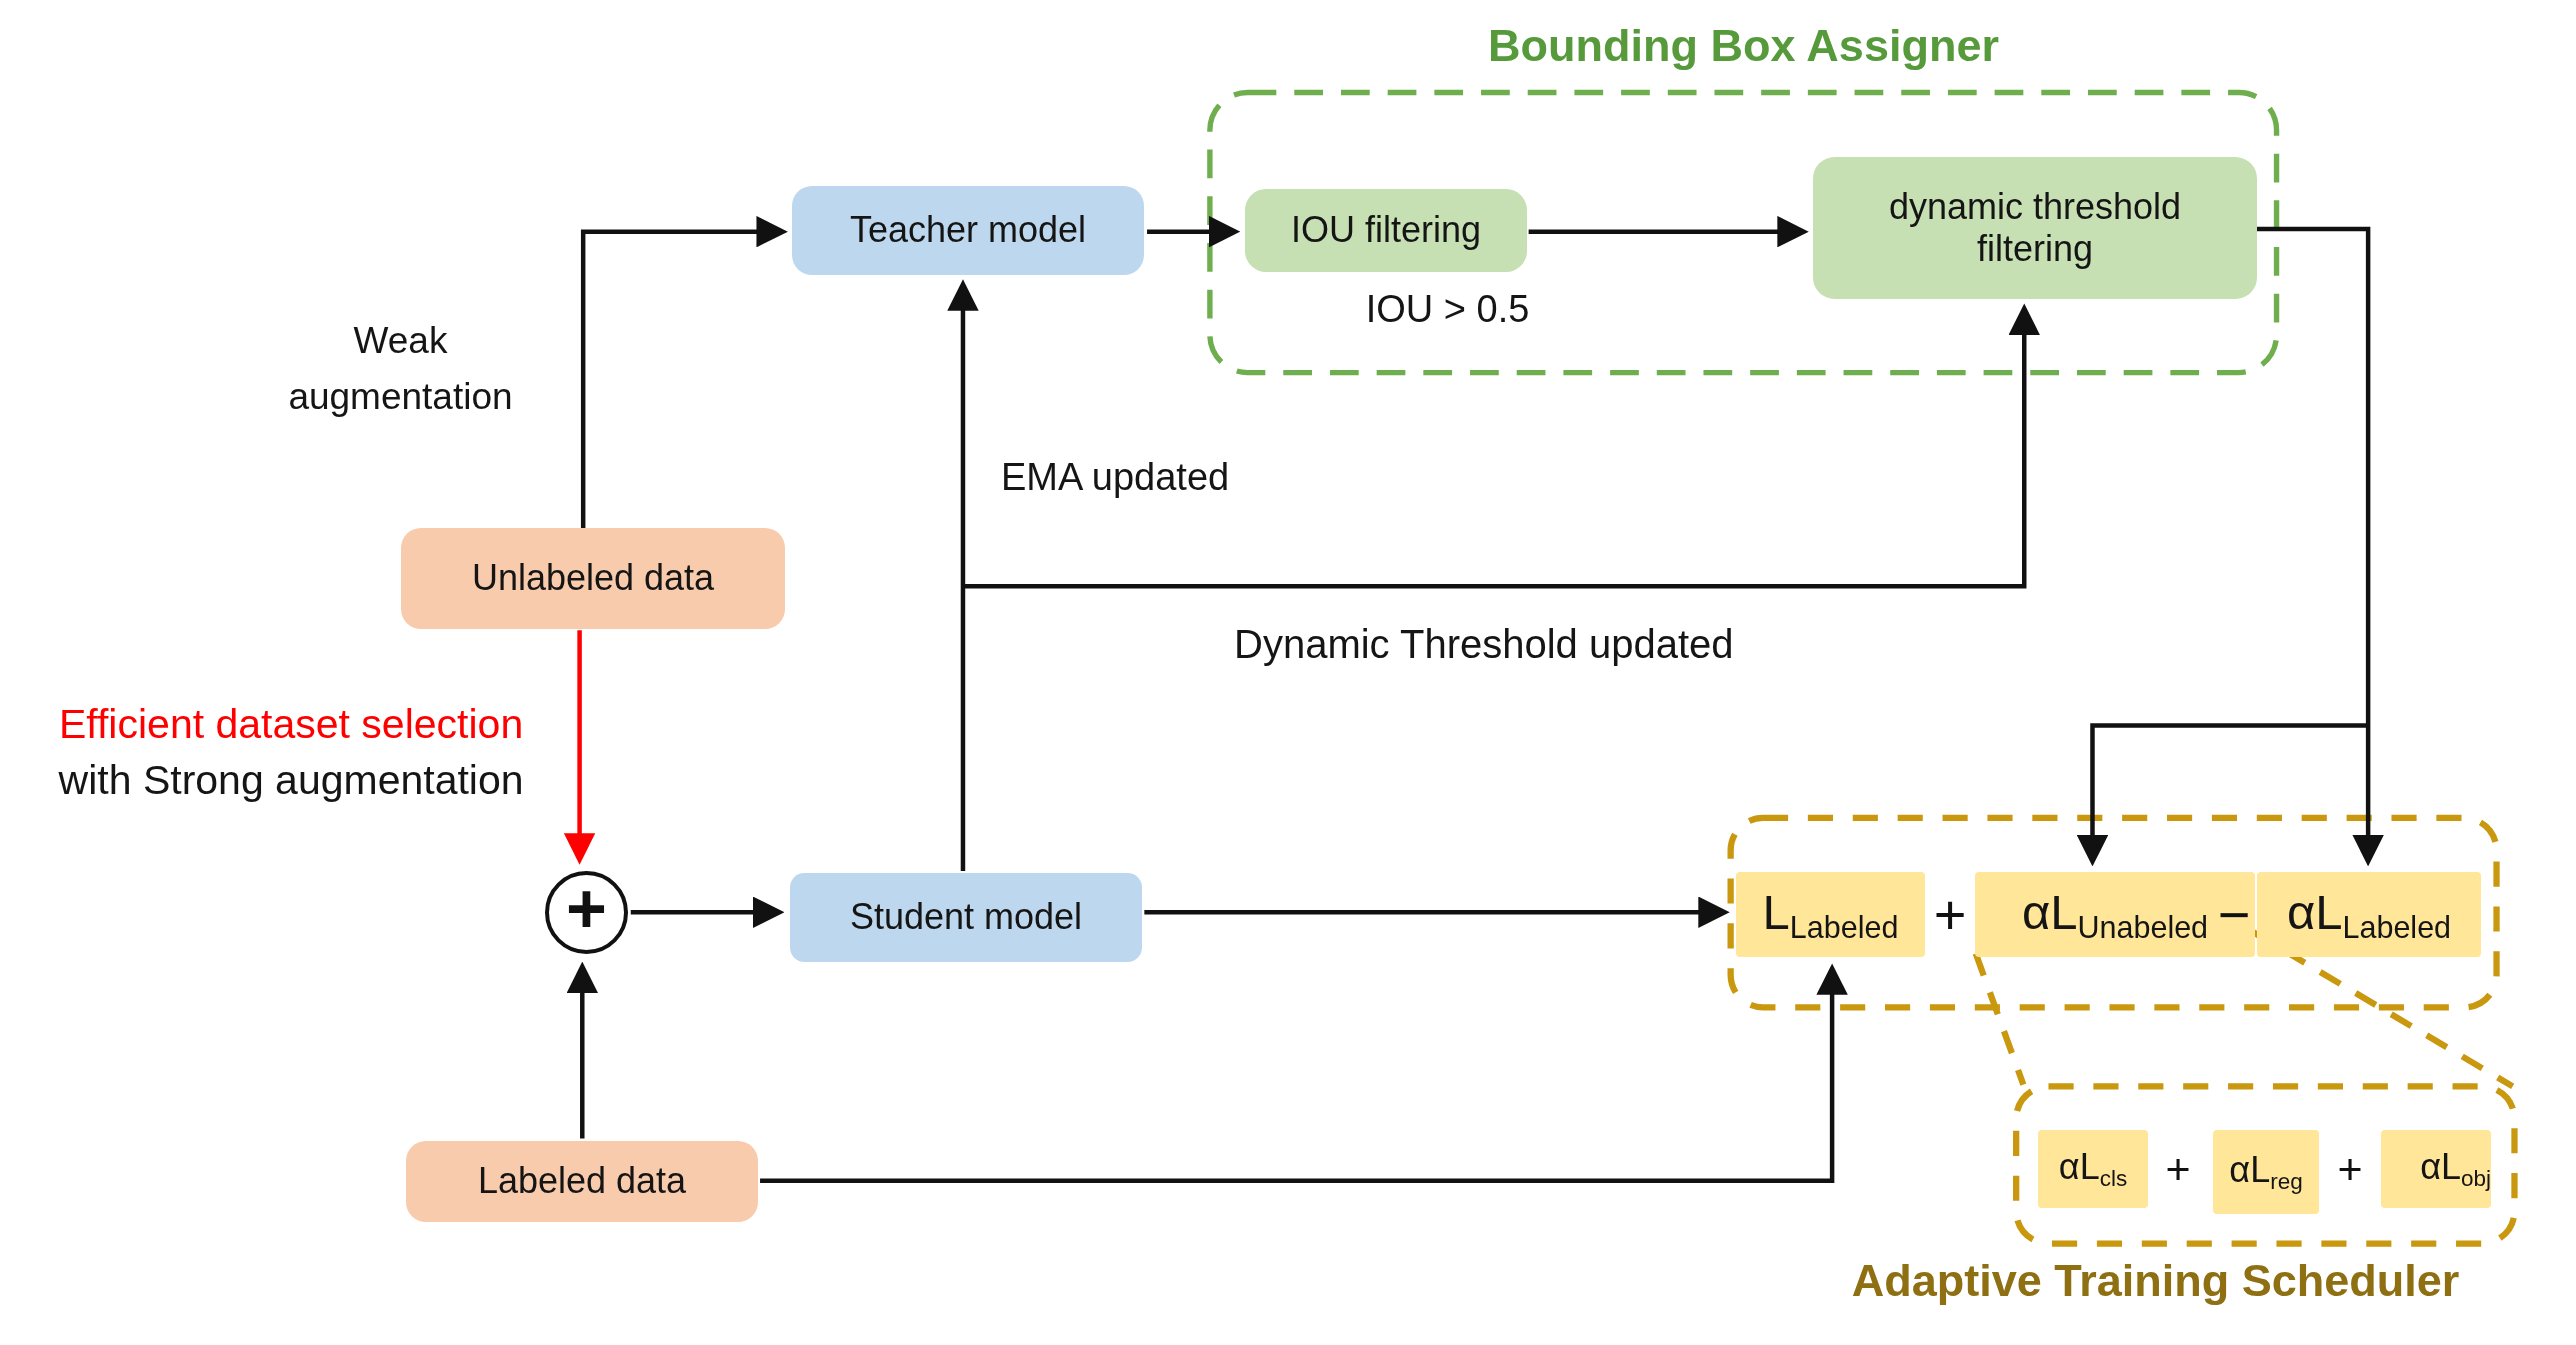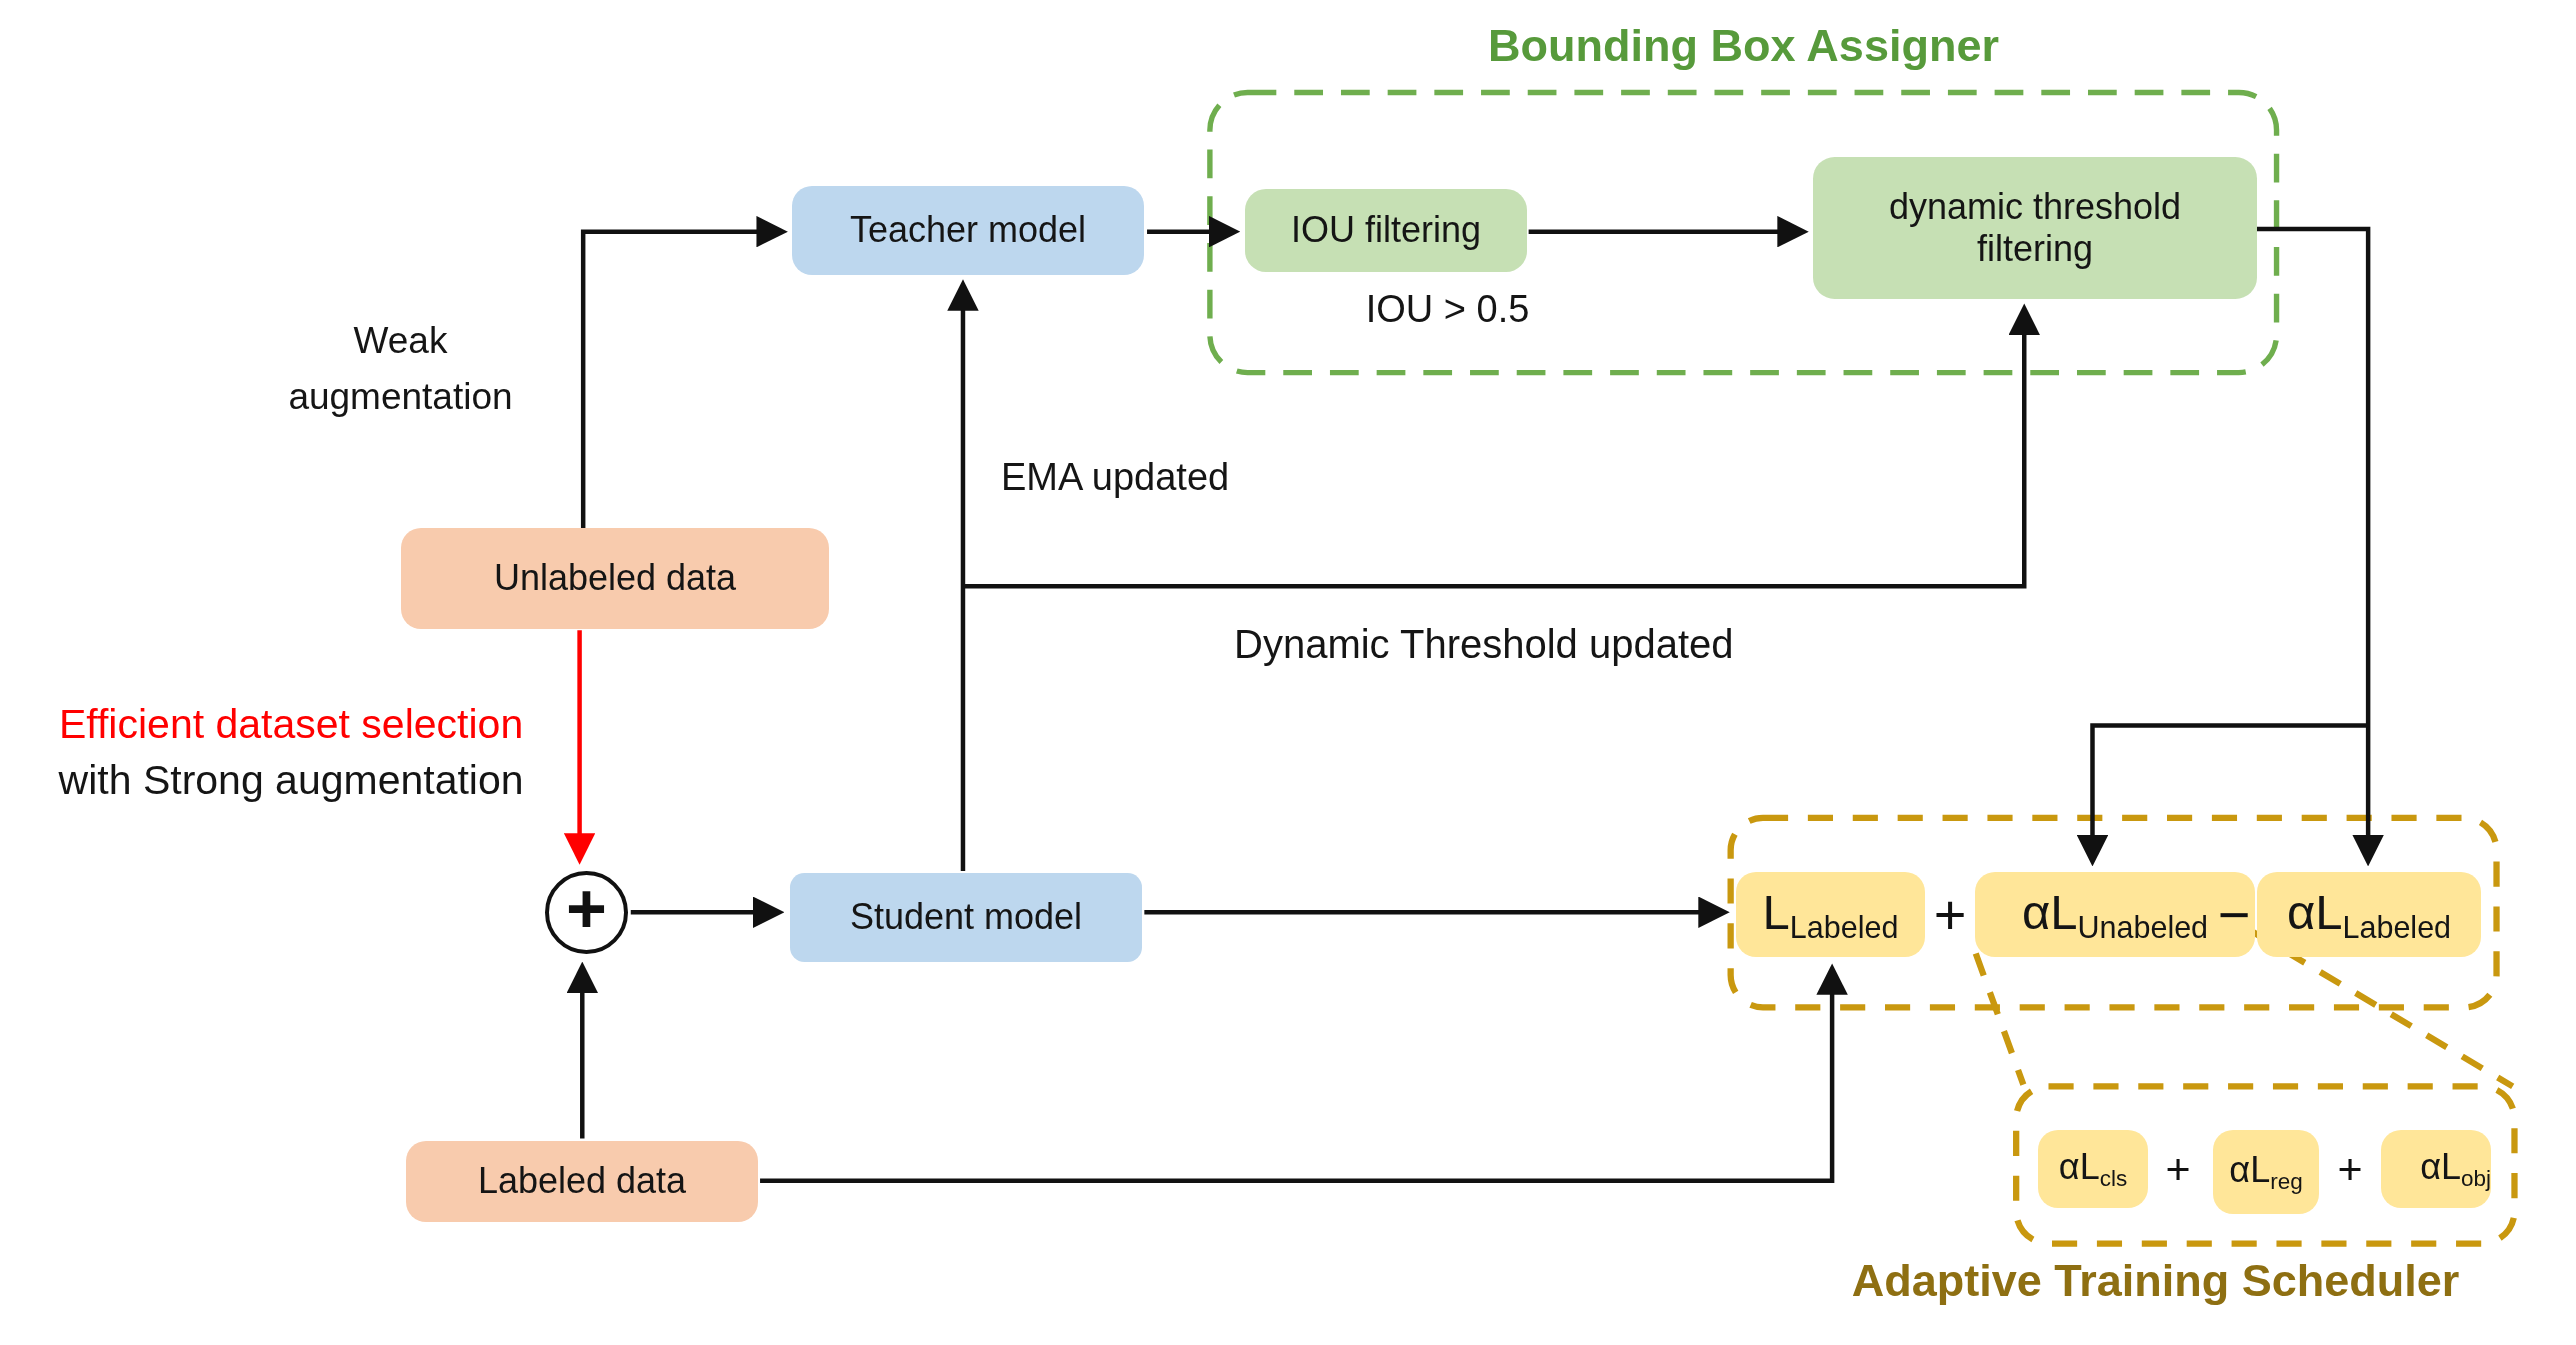--- a/index.html
+++ b/index.html
@@ -16,21 +16,21 @@
     position:absolute;
     display:flex;align-items:center;justify-content:center;
     text-align:center;
     font-size:36px;
     line-height:1.18;
     color:#151515;
   }
   .blue  {background:var(--blue_fill);border-radius:14.4px;}
   .green {background:var(--green_fill);border-radius:21px;}
   .peach {background:var(--orange_fill);border-radius:20px;}
-  .gold  {background:var(--yellow_fill);border-radius:20px;}
+  .gold  {background:var(--yellow_fill);border-radius:4px;}
 
   .lbl{position:absolute;font-size:38px;color:#151515;}
 
   .title{
     position:absolute;font-weight:bold;font-size:45px;text-align:center;
     letter-spacing:0px;
   }
   .title.green-t{color:var(--green_title);}
   .title.gold-t{color:var(--gold_title);}
 
@@ -50,21 +50,21 @@
     border:4.5px solid #111;border-radius:50%;
     box-sizing:border-box;background:#fff;
     display:flex;align-items:center;justify-content:center;
     font-size:70px;font-weight:bold;line-height:1;
     padding-bottom:7.2px;
   }
 
   
   #teacher   {left:792px; top:186px; width:352px;height:89px;border-radius:20px;}
   #student   {left:790px; top:873px; width:352px;height:89px;}
-  #unlabeled {left:401px; top:528px; width:428px;height:101px;}
+  #unlabeled {left:401px; top:528px; width:384px;height:101px;}
   #labeled   {left:406px; top:1141px;width:352px;height:81px;}
   #iou       {left:1245px;top:189px; width:282px;height:83px;}
   #dynamic   {left:1813px;top:157px; width:444px;height:142px;border-radius:21.6px;}
 
   #l-labeled    {left:1736px;top:872px;width:189px;height:85px;}
   #al-unlabeled {left:1975px;top:872px;width:280px;height:85px;}
   #al-labeled   {left:2257px;top:872px;width:224px;height:85px;}
   #al-cls {left:2038px;top:1130px;width:110px;height:78px;}
   #al-reg {left:2213px;top:1130px;width:106px;height:84px;}
   #al-obj {left:2381px;top:1130px;width:110px;height:78px;justify-content:flex-end;}

